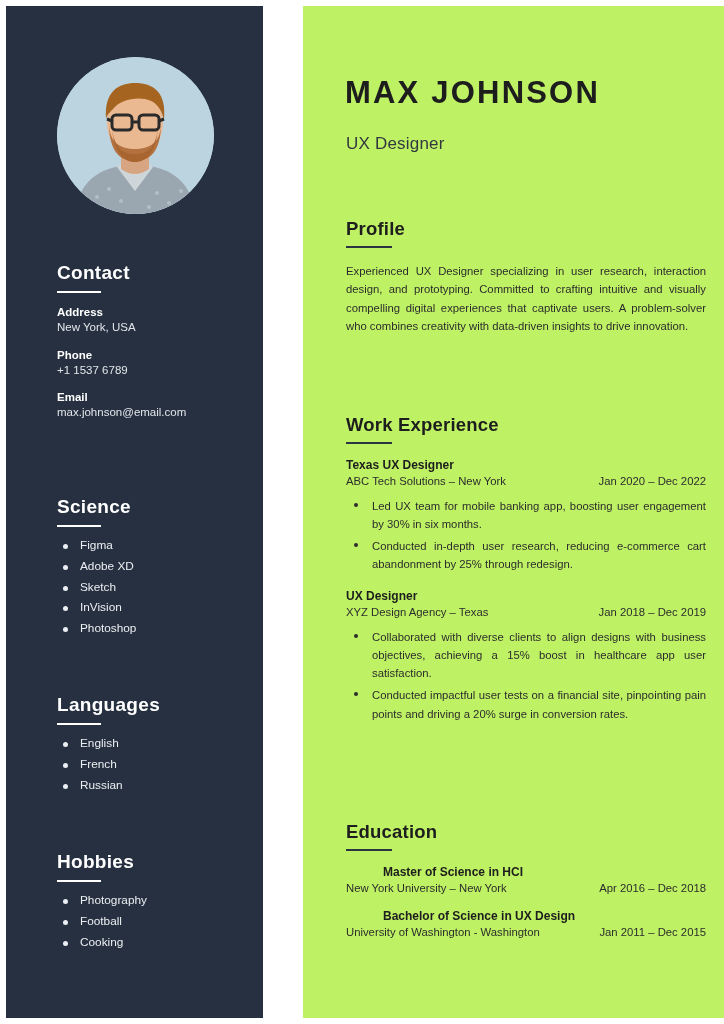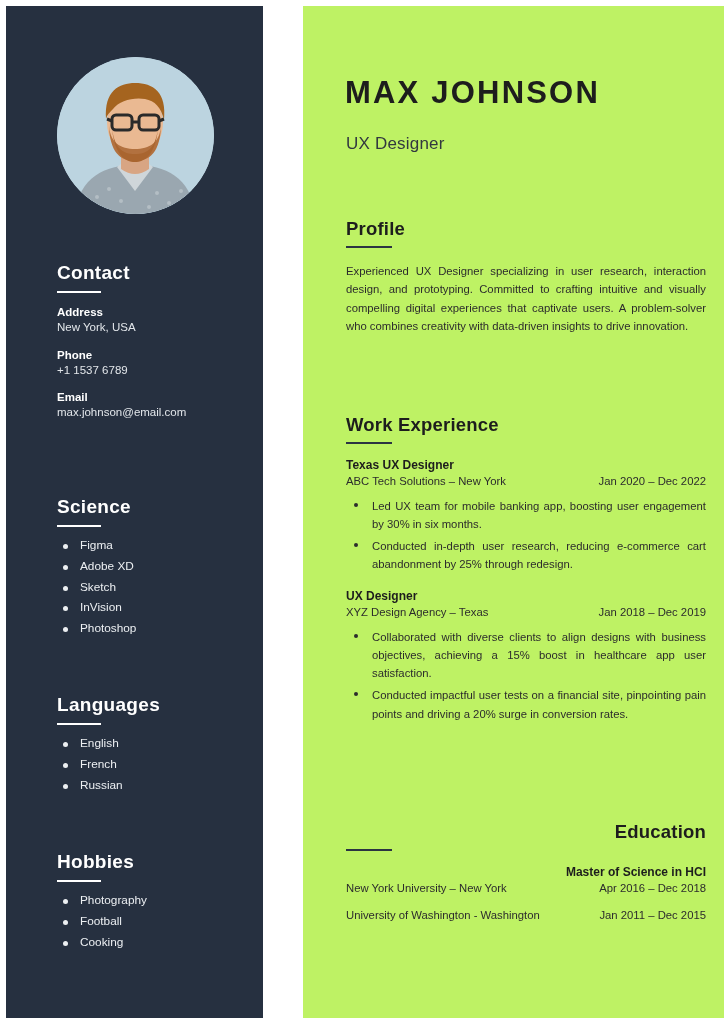--- a/index.html
+++ b/index.html
@@ -323,33 +323,34 @@
           <span>XYZ Design Agency – Texas</span>
           <span class="job-dates">Jan 2018 – Dec 2019</span>
         </div>
         <ul class="bullets">
           <li>Collaborated with diverse clients to align designs with business objectives, achieving a 15% boost in healthcare app user satisfaction.</li>
           <li>Conducted impactful user tests on a financial site, pinpointing pain points and driving a 20% surge in conversion rates.</li>
         </ul>
       </div>
     </div>
 
-    <div class="sec" style="top:815px;text-align:right;">
+    <div class="sec" style="top:815px;">
       <div class="sec-title">Education</div>
       <div class="sec-rule"></div>
 
       <div class="edu-item">
         <div class="edu-title">Master of Science in HCI</div>
         <div class="job-row">
           <span>New York University – New York</span>
           <span class="job-dates">Apr 2016 – Dec 2018</span>
         </div>
       </div>
 
       <div class="edu-item">
+        <div class="edu-title">Bachelor of Science in UX Design</div>
         <div class="job-row">
           <span>University of Washington - Washington</span>
           <span class="job-dates">Jan 2011 – Dec 2015</span>
         </div>
       </div>
     </div>
 
   </div>
 </div>
 

